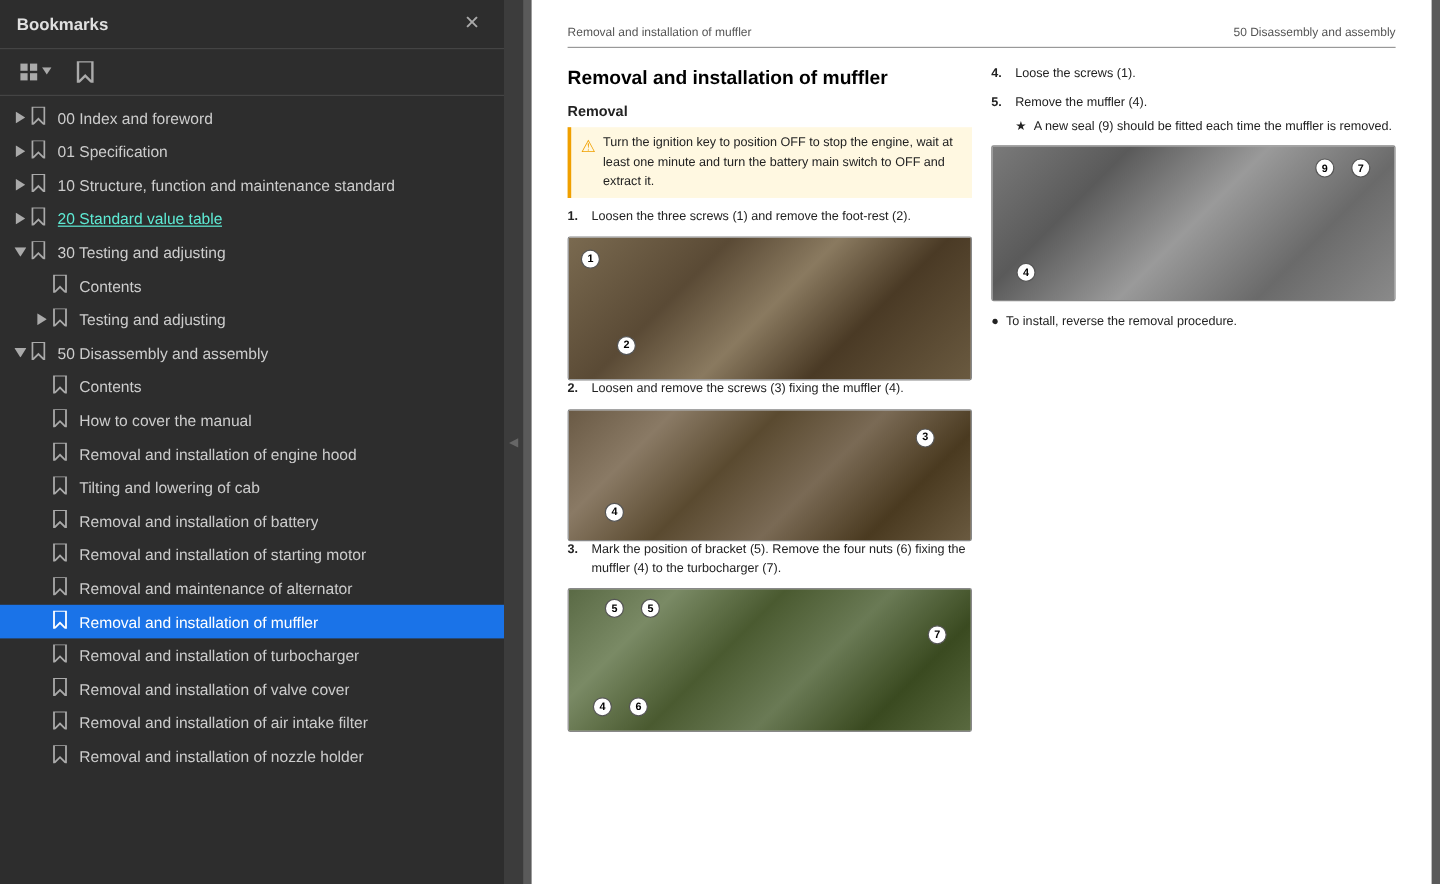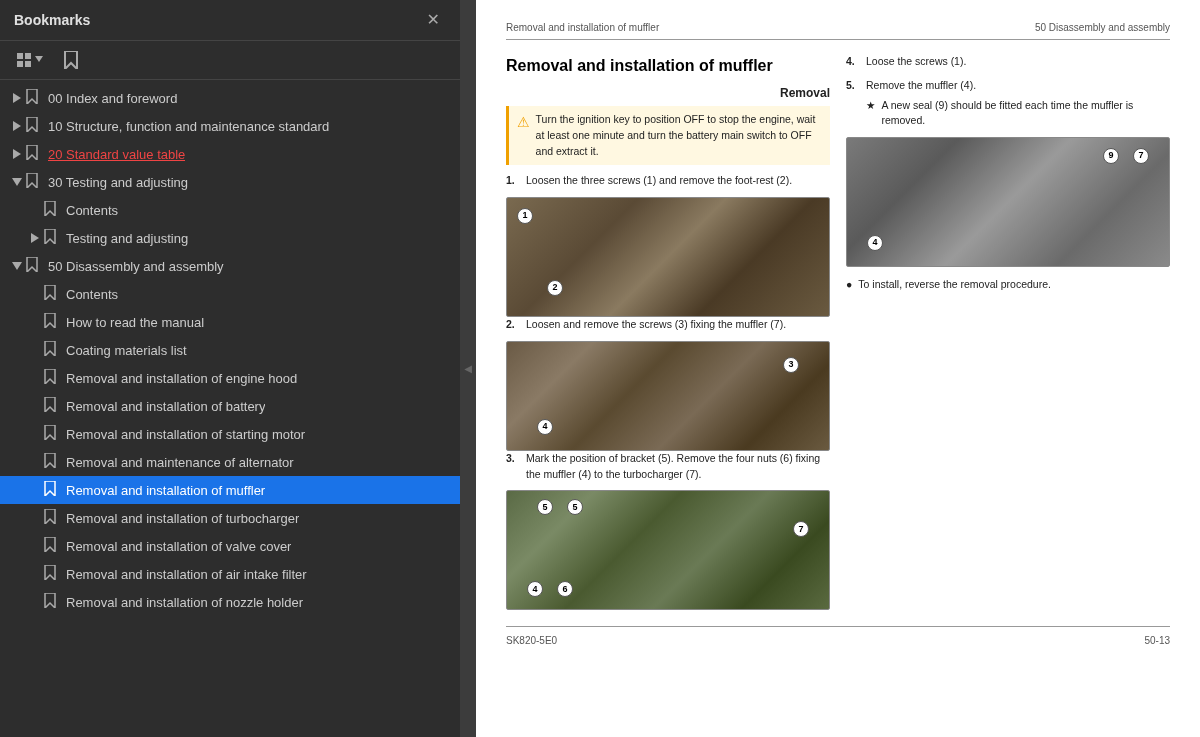--- a/index.html
+++ b/index.html
@@ -1,20 +1,20 @@
 <!DOCTYPE html>
 <html><head>
   <meta charset="utf-8">
   <style>
     * { box-sizing: border-box; margin: 0; padding: 0; }
     body { font-family: 'Segoe UI', Arial, sans-serif; background: #3c3c3c; display: flex; height: 737px; overflow: hidden; }
 
     
     #bookmarks-panel {
-      width: 460px;
+      width: 420px;
       background: #2d2d2d;
       display: flex;
       flex-direction: column;
       flex-shrink: 0;
       position: relative;
     }
 
     #bookmarks-header {
       display: flex;
       align-items: center;
@@ -154,21 +154,20 @@
       font-size: 16px;
       font-weight: bold;
       color: #000;
       margin-bottom: 6px;
     }
 
     #page-section-title {
       font-weight: bold;
       font-size: 12px;
       margin-bottom: 4px;
-      text-align: right;
     }
 
     .warning-box {
       display: flex;
       align-items: flex-start;
       gap: 6px;
       background: #fff8e1;
       border-left: 3px solid #f0a000;
       padding: 6px 8px;
       margin-bottom: 8px;
@@ -254,21 +253,21 @@
       align-items: center;
       justify-content: center;
       font-size: 9px;
       font-weight: bold;
       color: #000;
       border: 1px solid #555;
     }
 
     .bold-section { font-weight: bold; font-size: 11px; margin-top: 6px; margin-bottom: 4px; }
 
-    .link-text { color: #ef4444; text-decoration: underline; cursor: pointer; }
+    .link-text { color: #5eead4; text-decoration: underline; cursor: pointer; }
   </style>
 </head>
 <body>
 
 <div id="bookmarks-panel">
   <div id="bookmarks-header">
     <span id="bookmarks-title">Bookmarks</span>
     <span id="bookmarks-close">✕</span>
   </div>
   <div id="bookmarks-toolbar">
@@ -304,31 +303,42 @@
       </div>
       <div class="bookmark-item">
         <span class="bookmark-toggle">
           <svg width="8" height="10" viewBox="0 0 8 10">
             <polygon points="0,0 8,5 0,10" fill="#aaa"></polygon>
           </svg>
         </span>
         <span class="bookmark-icon"><svg width="12" height="15" viewBox="0 0 12 15">
             <path d="M1 0 L11 0 L11 15 L6 10 L1 15 Z" fill="none" stroke="#aaa" stroke-width="1.5"></path>
           </svg></span>
-        <span class="bookmark-label">10 Structure, function and maintenance standard</span>
+        <span class="bookmark-label">01 Specification</span>
       </div>
       <div class="bookmark-item">
         <span class="bookmark-toggle">
           <svg width="8" height="10" viewBox="0 0 8 10">
             <polygon points="0,0 8,5 0,10" fill="#aaa"></polygon>
           </svg>
         </span>
         <span class="bookmark-icon"><svg width="12" height="15" viewBox="0 0 12 15">
             <path d="M1 0 L11 0 L11 15 L6 10 L1 15 Z" fill="none" stroke="#aaa" stroke-width="1.5"></path>
           </svg></span>
+        <span class="bookmark-label">10 Structure, function and maintenance standard</span>
+      </div>
+      <div class="bookmark-item">
+        <span class="bookmark-toggle">
+          <svg width="8" height="10" viewBox="0 0 8 10">
+            <polygon points="0,0 8,5 0,10" fill="#aaa"></polygon>
+          </svg>
+        </span>
+        <span class="bookmark-icon"><svg width="12" height="15" viewBox="0 0 12 15">
+            <path d="M1 0 L11 0 L11 15 L6 10 L1 15 Z" fill="none" stroke="#aaa" stroke-width="1.5"></path>
+          </svg></span>
         <span class="bookmark-label"><a class="link-text" href="#">20 Standard value table</a></span>
       </div>
       <div class="bookmark-item">
         <span class="bookmark-toggle">
           <svg width="10" height="8" viewBox="0 0 10 8">
             <polygon points="0,0 10,0 5,8" fill="#aaa"></polygon>
           </svg>
         </span>
         <span class="bookmark-icon"><svg width="12" height="15" viewBox="0 0 12 15">
             <path d="M1 0 L11 0 L11 15 L6 10 L1 15 Z" fill="none" stroke="#aaa" stroke-width="1.5"></path>
@@ -369,35 +379,35 @@
         <span class="bookmark-icon"><svg width="12" height="15" viewBox="0 0 12 15">
             <path d="M1 0 L11 0 L11 15 L6 10 L1 15 Z" fill="none" stroke="#aaa" stroke-width="1.5"></path>
           </svg></span>
         <span class="bookmark-label">Contents</span>
       </div>
       <div class="bookmark-item indent-1">
         <span class="bookmark-toggle"></span>
         <span class="bookmark-icon"><svg width="12" height="15" viewBox="0 0 12 15">
             <path d="M1 0 L11 0 L11 15 L6 10 L1 15 Z" fill="none" stroke="#aaa" stroke-width="1.5"></path>
           </svg></span>
-        <span class="bookmark-label">How to read the manual</span>
-      </div>
-      <div class="bookmark-item indent-1">
-        <span class="bookmark-toggle"></span>
-        <span class="bookmark-icon"><svg width="12" height="15" viewBox="0 0 12 15">
-            <path d="M1 0 L11 0 L11 15 L6 10 L1 15 Z" fill="none" stroke="#aaa" stroke-width="1.5"></path>
-          </svg></span>
-        <span class="bookmark-label">Coating materials list</span>
+        <span class="bookmark-label">How to cover the manual</span>
       </div>
       <div class="bookmark-item indent-1">
         <span class="bookmark-toggle"></span>
         <span class="bookmark-icon"><svg width="12" height="15" viewBox="0 0 12 15">
             <path d="M1 0 L11 0 L11 15 L6 10 L1 15 Z" fill="none" stroke="#aaa" stroke-width="1.5"></path>
           </svg></span>
         <span class="bookmark-label">Removal and installation of engine hood</span>
+      </div>
+      <div class="bookmark-item indent-1">
+        <span class="bookmark-toggle"></span>
+        <span class="bookmark-icon"><svg width="12" height="15" viewBox="0 0 12 15">
+            <path d="M1 0 L11 0 L11 15 L6 10 L1 15 Z" fill="none" stroke="#aaa" stroke-width="1.5"></path>
+          </svg></span>
+        <span class="bookmark-label">Tilting and lowering of cab</span>
       </div>
       <div class="bookmark-item indent-1">
         <span class="bookmark-toggle"></span>
         <span class="bookmark-icon"><svg width="12" height="15" viewBox="0 0 12 15">
             <path d="M1 0 L11 0 L11 15 L6 10 L1 15 Z" fill="none" stroke="#aaa" stroke-width="1.5"></path>
           </svg></span>
         <span class="bookmark-label">Removal and installation of battery</span>
       </div>
       <div class="bookmark-item indent-1">
         <span class="bookmark-toggle"></span>
@@ -476,21 +486,21 @@
           <span>Loosen the three screws (1) and remove the foot-rest (2).</span>
         </div>
 
         <div class="img-engine-1">
           <div class="num-badge" style="top:10px;left:10px;">1</div>
           <div class="num-badge" style="bottom:20px;left:40px;">2</div>
         </div>
 
         <div class="step-item numbered">
           <span class="step-num">2.</span>
-          <span>Loosen and remove the screws (3) fixing the muffler (7).</span>
+          <span>Loosen and remove the screws (3) fixing the muffler (4).</span>
         </div>
 
         <div class="img-engine-2">
           <div class="num-badge" style="top:15px;right:30px;">3</div>
           <div class="num-badge" style="bottom:15px;left:30px;">4</div>
         </div>
 
         <div class="step-item numbered">
           <span class="step-num">3.</span>
           <span>Mark the position of bracket (5). Remove the four nuts (6) fixing the muffler (4) to the turbocharger (7).</span>
@@ -530,19 +540,15 @@
 
         <div class="section-installation">
           <div style="display:flex;gap:6px;font-size:10.5px;">
             <span>●</span>
             <span>To install, reverse the removal procedure.</span>
           </div>
         </div>
       </div>
     </div>
 
-    <div id="page-footer">
-      <span>SK820-5E0</span>
-      <span>50-13</span>
-    </div>
 
   </div>
 </div>
 
 </body></html>

